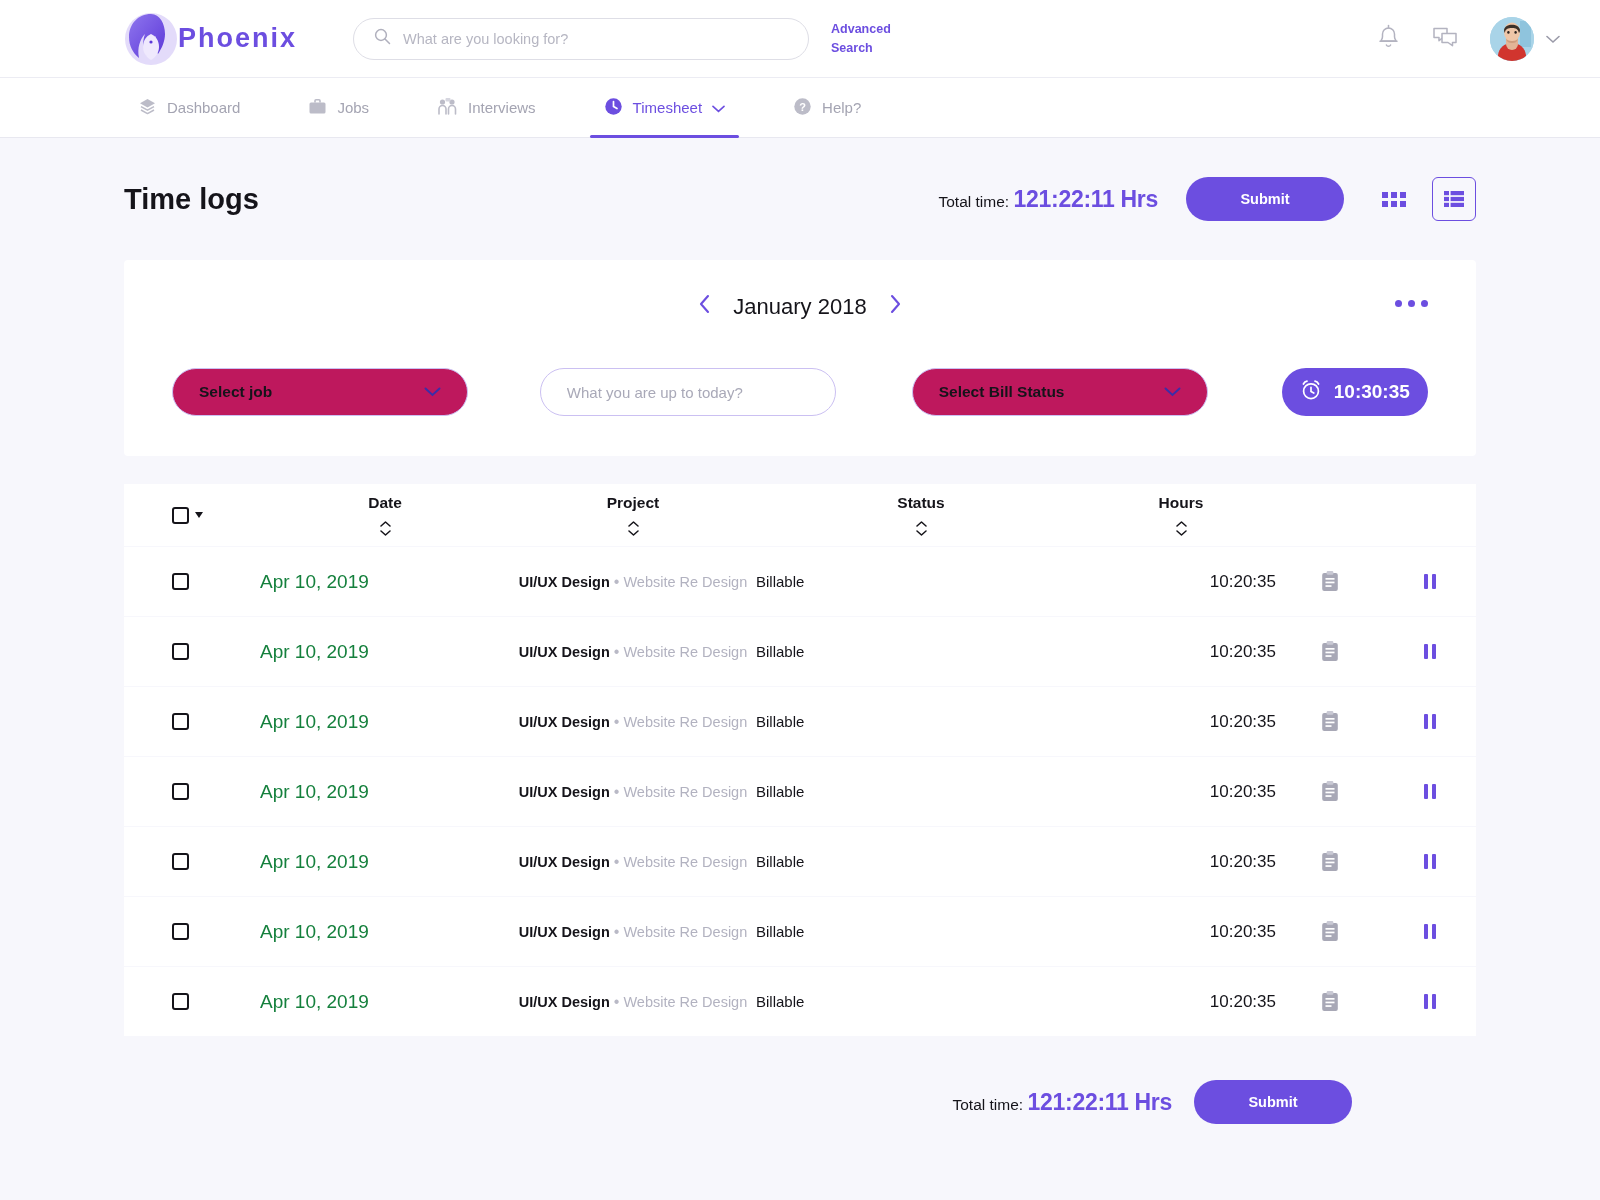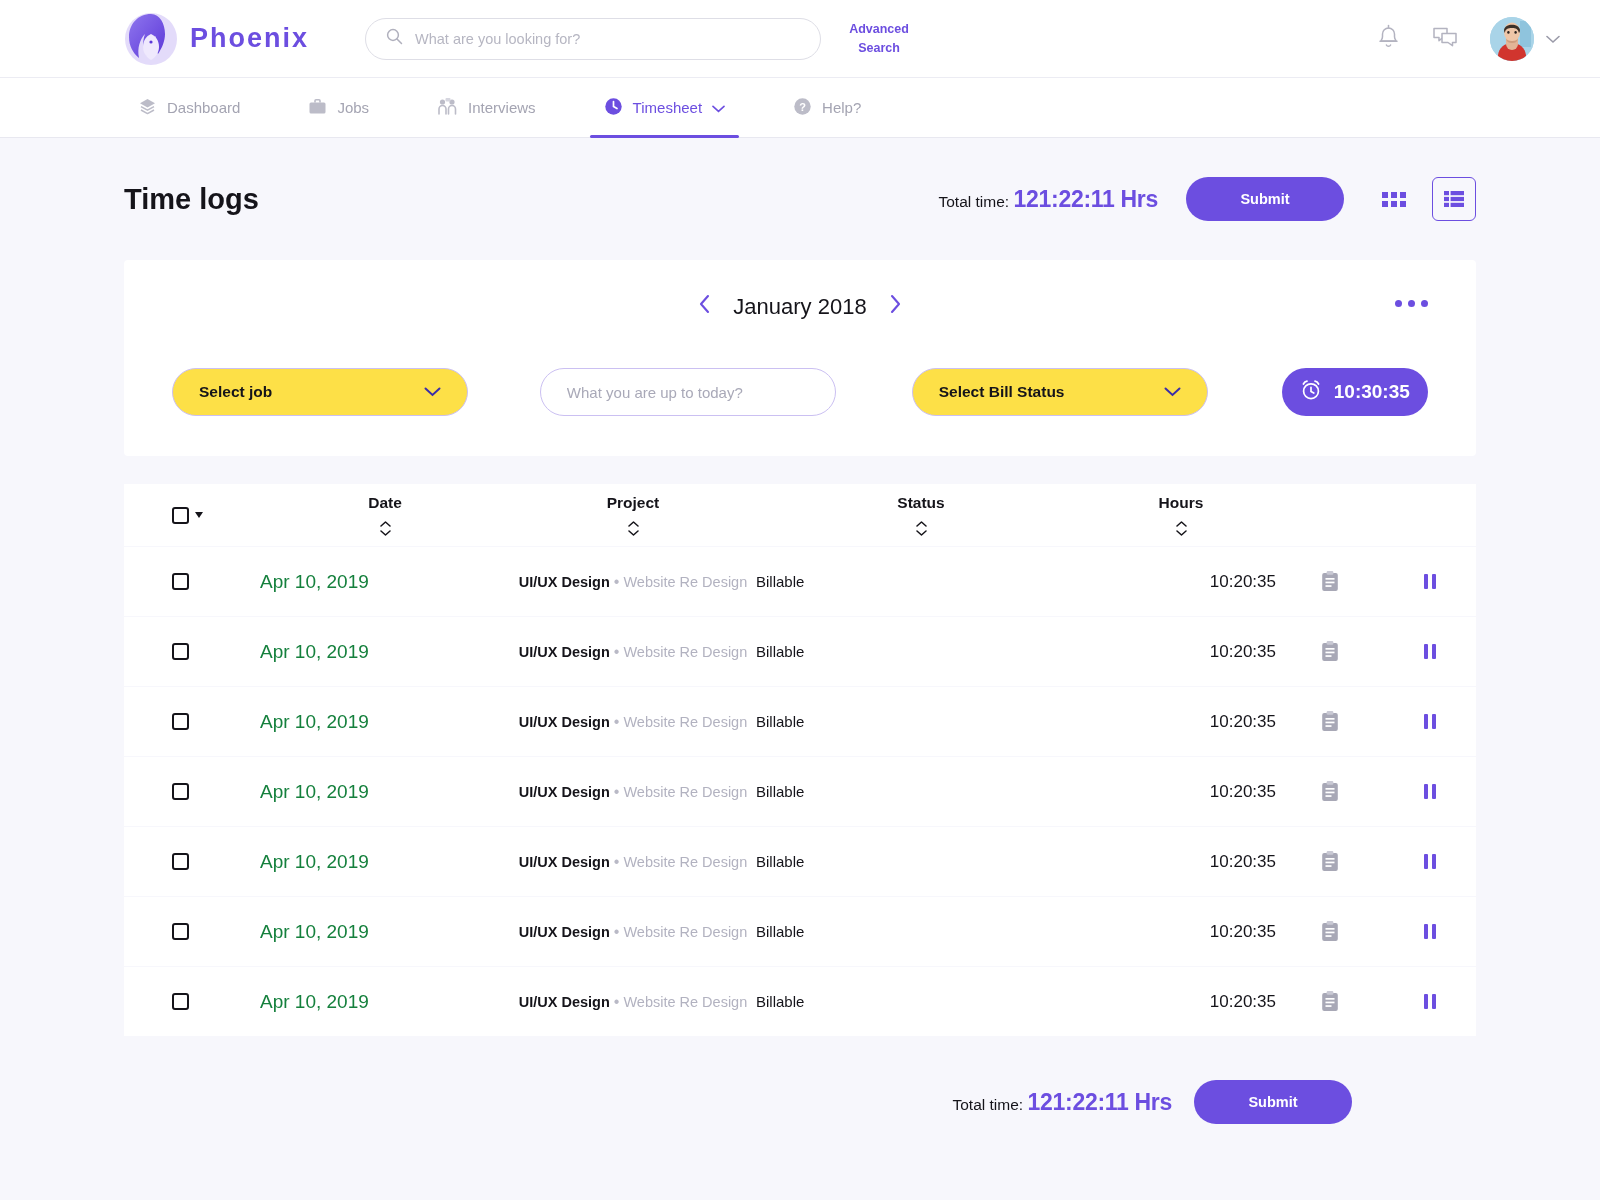--- a/index.html
+++ b/index.html
@@ -13,21 +13,21 @@
   .page { width: 1600px; height: 1200px; position: relative; }
 
   
   .topbar {
     height: 78px; background: #ffffff;
     display: flex; align-items: center;
     padding: 0 40px 0 124px;
     border-bottom: 1px solid #ececf3;
     position: relative;
   }
-  .brand { display: flex; align-items: center; gap: 12px; }
+  .brand { display: flex; align-items: center; gap: 0; }
   .brand-logo { width: 54px; height: 54px; position: relative; }
   .brand-name {
     font-size: 27px; font-weight: bold; color: #6c4ee0;
     letter-spacing: 2px;
   }
   .searchwrap {
     margin-left: 56px;
     width: 456px; height: 42px;
     border: 1px solid #dedee6; border-radius: 22px;
     background: #fff;
@@ -36,21 +36,21 @@
   }
   .search-input {
     border: none; outline: none; background: transparent;
     font-family: "Liberation Sans", sans-serif;
     font-size: 14.5px; color: #4a4a55; width: 100%;
   }
   .search-input::placeholder { color: #b6b6c2; }
   .adv-search {
     margin-left: 22px; width: 72px;
     font-size: 12.5px; font-weight: bold; line-height: 1.45;
-    color: #6c4ee0; text-align: center; cursor: pointer;
+    color: #6c4ee0; text-align: left; cursor: pointer;
   }
   .topright {
     margin-left: auto; display: flex; align-items: center; gap: 32px;
   }
   .avatarwrap { display: flex; align-items: center; gap: 12px; }
   .avatar {
     width: 44px; height: 44px; border-radius: 50%;
     overflow: hidden; position: relative;
     background: #a8d2e6; flex: none;
   }
@@ -121,21 +121,21 @@
     position: absolute; right: 48px; top: 40px;
     display: flex; gap: 6px; cursor: pointer;
   }
   .dots i { width: 7px; height: 7px; border-radius: 50%; background: #6c4ee0; }
 
   .entryrow {
     display: flex; align-items: center; margin-top: 34px;
   }
   .select {
     width: 310px; height: 48px; border-radius: 24px;
-    border: 1.5px solid #cbc0f2; background: #fde047;
+    border: 1.5px solid #cbc0f2; background: #be185d;
     display: flex; align-items: center; padding: 0 26px;
     font-size: 15.5px; font-weight: bold; color: #15141a; cursor: pointer;
   }
   .select .chevdown { margin-left: auto; color: #3b2ea8; }
   .textfield {
     width: 310px; height: 48px; border-radius: 24px;
     border: 1.5px solid #cbc0f2; background: #fff;
     padding: 0 26px; margin-left: 72px;
     font-family: "Liberation Sans", sans-serif;
     font-size: 15px; color: #3c3c46; outline: none;

